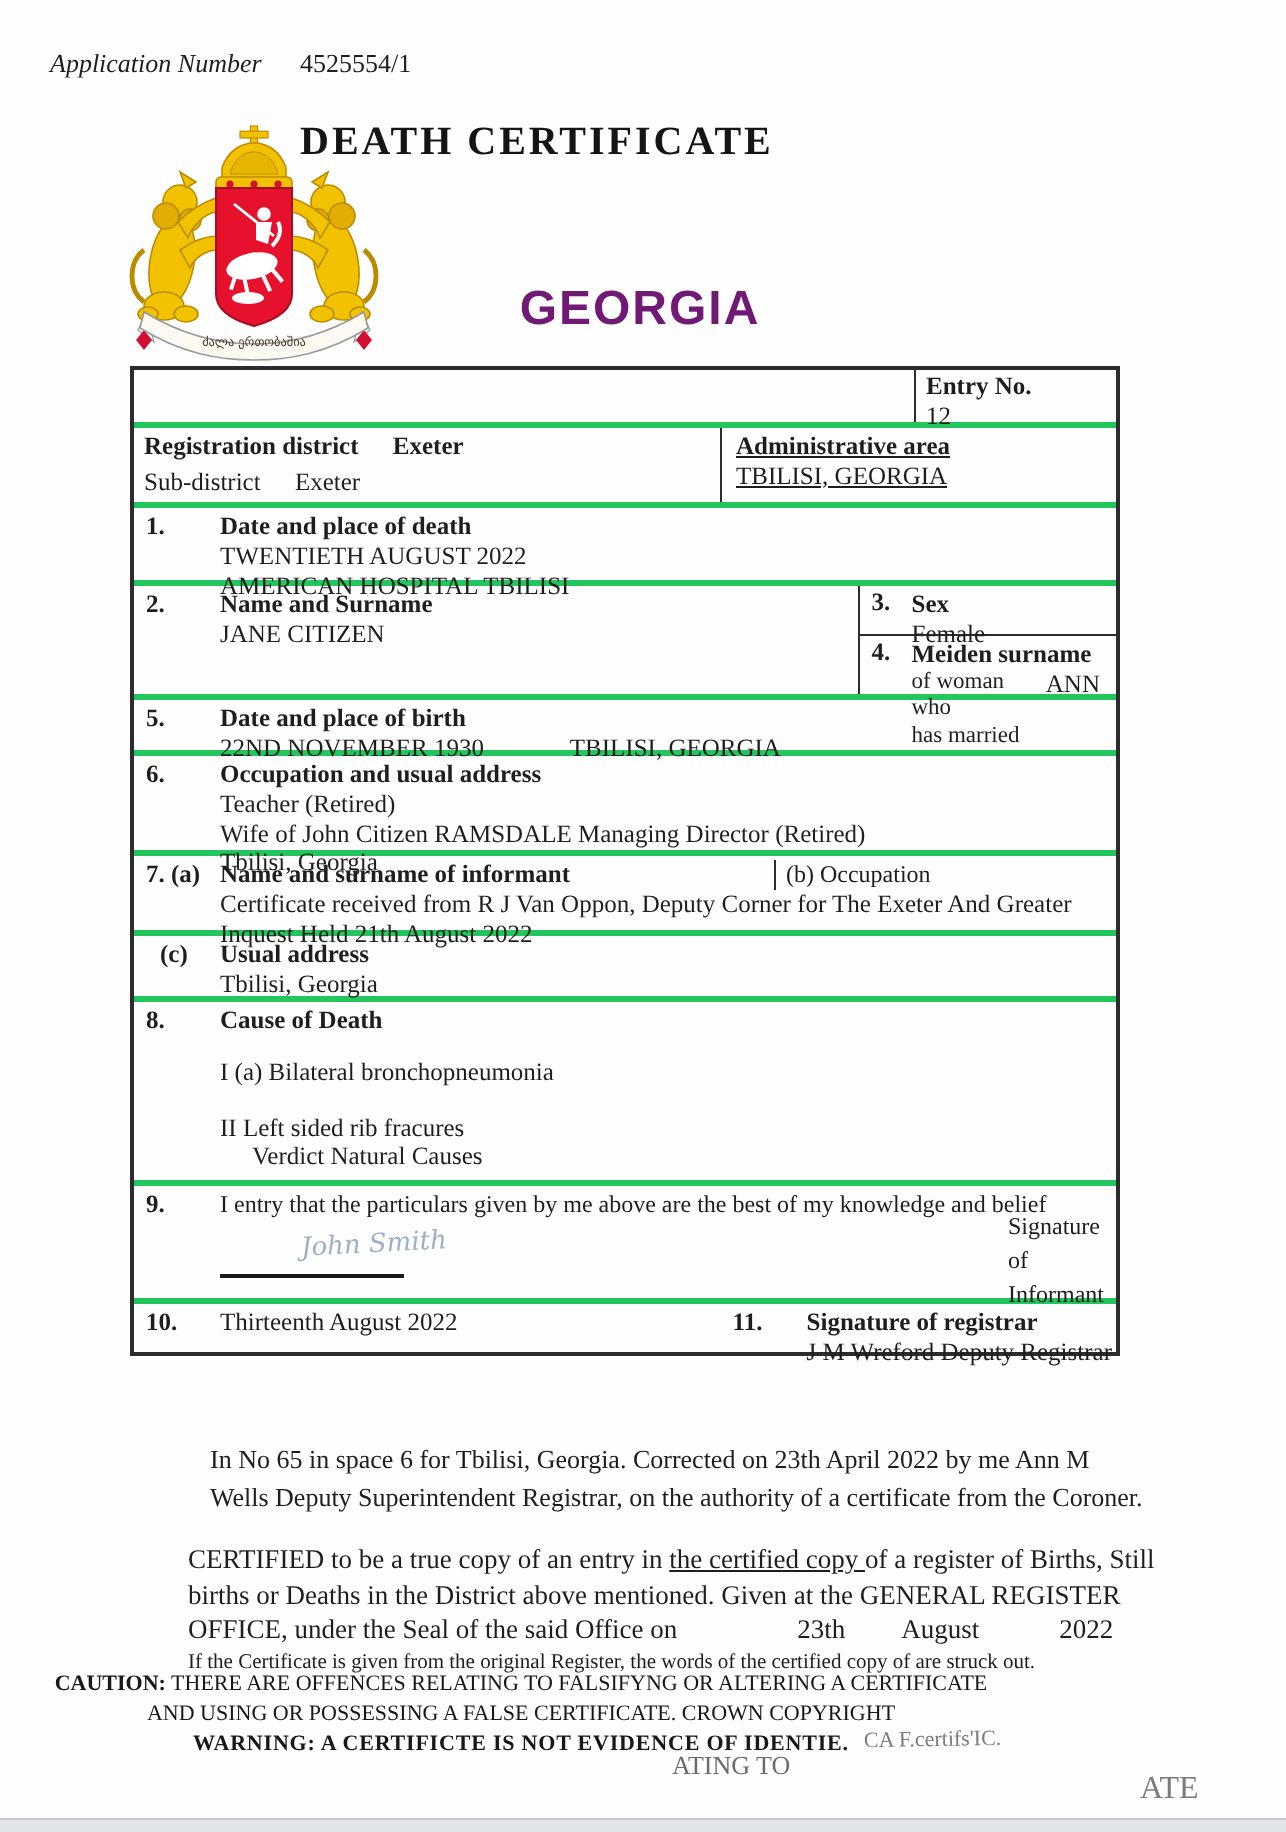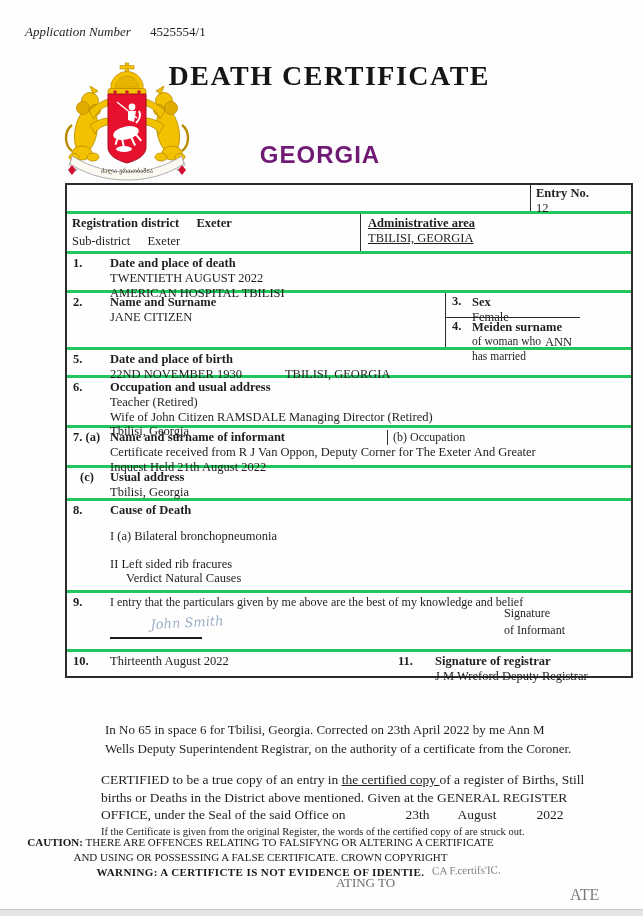--- a/index.html
+++ b/index.html
@@ -10,31 +10,31 @@
     font-family:"Liberation Serif","DejaVu Serif",serif;
     color:#1e1e1e;
   }
   .app-line { position:absolute; top:24px; left:25px; font-size:13px; }
   .app-label { font-style:italic; }
   .app-value { margin-left:16px; font-style:normal; }
 
   .emblem { position:absolute; top:61px; left:60px; width:134px; height:124px; }
 
   .title {
-    position:absolute; top:60px; left:150px; width:340px; text-align:right;
-    font-size:28px; font-weight:bold; letter-spacing:1.5px; color:#151515;
+    position:absolute; top:60px; left:150px; width:340px; text-align:left;
+    font-size:20px; font-weight:bold; letter-spacing:1.5px; color:#151515;
   }
   .country {
     position:absolute; top:141px; left:150px; width:340px; text-align:center;
     font-family:"Liberation Sans","DejaVu Sans",sans-serif;
     font-size:24px; font-weight:bold; letter-spacing:1px; color:#701a75;
   }
 
   .cert-table {
-    position:absolute; top:183px; left:65px; width:568px;
+    position:absolute; top:183px; left:65px; width:495px;
     border:2px solid #2c2c2c; font-size:12.5px; line-height:1.18; background:#fefefe;
   }
   .row { display:flex; border-top:3px solid #22c55e; }
   .row:first-child { border-top:none; }
   .b { font-weight:bold; }
   .val { margin-left:14px; }
   .nowrap { white-space:nowrap; }
 
   .rowA { height:26px; }
   .cellA-left { flex:1; }
@@ -80,21 +80,21 @@
   .sig-labels { position:absolute; left:437px; top:12px; font-size:12px; line-height:1.4; }
   .row10 { height:27px; }
   .r10-left { width:325px; display:flex; }
   .r10-right { flex:1; display:flex; }
 
   .correction {
     position:absolute; top:721px; left:105px; width:490px;
     font-size:13px; line-height:1.45;
   }
   .certified {
-    position:absolute; top:771px; left:101px; width:487px;
+    position:absolute; top:771px; left:94px; width:487px;
     font-size:13.5px; line-height:1.3;
   }
   .u { text-decoration:underline; }
   .gap-a { display:inline-block; width:60px; }
   .gap-b { display:inline-block; width:28px; }
   .gap-c { display:inline-block; width:40px; }
   .small-note { font-size:10.5px; margin-top:1px; }
 
   .caution-block {
     position:absolute; top:835px; left:0; width:521px; text-align:center;

